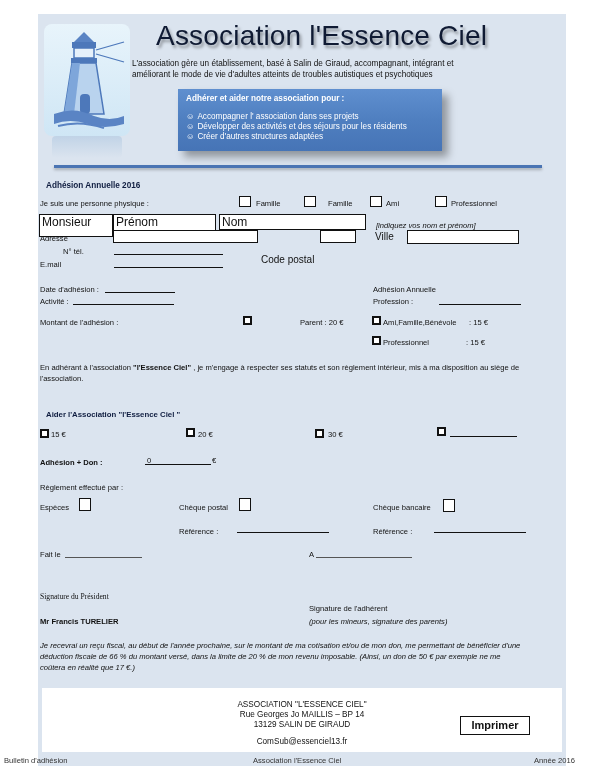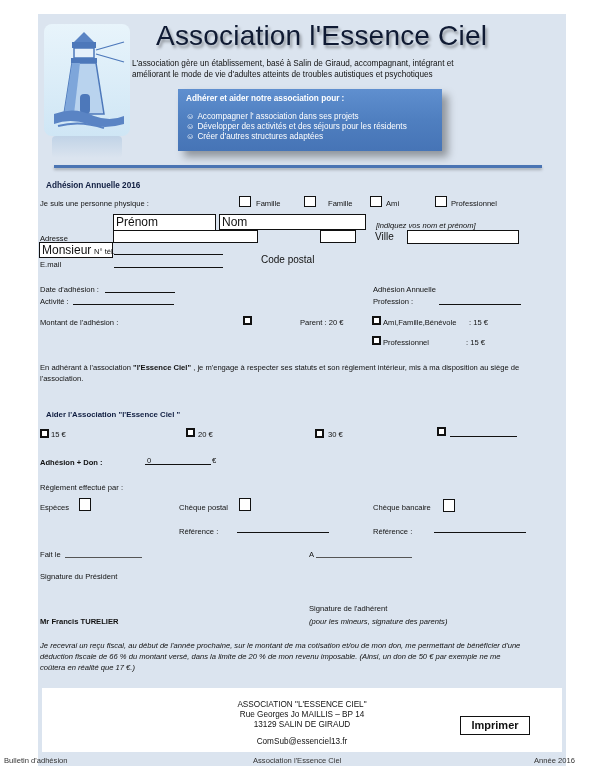--- a/index.html
+++ b/index.html
@@ -87,33 +87,33 @@
 
 <div class="cb" style="left:239px; top:196px;"></div>
 <div class="t" style="left:256px; top:199px;">Famille</div>
 <div class="cb" style="left:304px; top:196px;"></div>
 <div class="t" style="left:328px; top:199px;">Famille</div>
 <div class="cb" style="left:370px; top:196px;"></div>
 <div class="t" style="left:386px; top:199px;">Ami</div>
 <div class="cb" style="left:435px; top:196px;"></div>
 <div class="t" style="left:451px; top:199px;">Professionnel</div>
 
-<div class="field field-lg" style="left:39px; top:214px; width:74px; height:16px;margin-top:28px;">Monsieur</div>
+<div class="field field-lg" style="left:39px; top:214px; width:74px; height:23px;">Monsieur</div>
 <div class="field field-lg" style="left:113px; top:214px; width:103px; height:17px;">Prénom</div>
 <div class="field field-lg" style="left:219px; top:214px; width:147px; height:16px;">Nom</div>
 <div class="t i" style="left:376px; top:221px;">[indiquez vos nom et prénom]</div>
 
 <div class="t" style="left:40px; top:234px;">Adresse</div>
 <div class="field" style="left:113px; top:230px; width:145px; height:13px;"></div>
 <div class="t" style="left:261px; top:230px; font-size:10px;margin-top:24px;">Code postal</div>
 <div class="field" style="left:320px; top:230px; width:36px; height:13px;"></div>
 <div class="t" style="left:375px; top:231px; font-size:10px;">Ville</div>
 <div class="field" style="left:407px; top:230px; width:112px; height:14px;"></div>
 
-<div class="t" style="left:56px; top:247px;padding-left:38px;">N° tél.</div>
+<div class="t" style="left:25px; top:247px;padding-left:38px;">N° tél.</div>
 <div class="line" style="left:114px; top:254px; width:109px;"></div>
 <div class="t" style="left:40px; top:260px;">E.mail</div>
 <div class="line" style="left:114px; top:267px; width:109px;"></div>
 
 <div class="t" style="left:40px; top:285px;">Date d'adhésion :</div>
 <div class="line" style="left:105px; top:292px; width:70px;"></div>
 <div class="t" style="left:40px; top:297px;">Activité :</div>
 <div class="line" style="left:73px; top:304px; width:101px;"></div>
 
 <div class="t" style="left:373px; top:285px;">Adhésion Annuelle</div>
@@ -160,21 +160,21 @@
 <div class="t" style="left:179px; top:527px;">Référence :</div>
 <div class="line" style="left:237px; top:532px; width:92px;"></div>
 <div class="t" style="left:373px; top:527px;">Référence :</div>
 <div class="line" style="left:434px; top:532px; width:92px;"></div>
 
 <div class="t" style="left:40px; top:550px;">Fait le</div>
 <div class="line gray" style="left:65px; top:557px; width:77px;"></div>
 <div class="t" style="left:309px; top:550px;">A</div>
 <div class="line gray" style="left:316px; top:557px; width:96px;"></div>
 
-<div class="t" style="left:40px; top:572px;">Signature du Président</div>
+<div class="t" style="left:40px; top:592px;font-family:Liberation Serif, serif;">Signature du Président</div>
 <div class="t b" style="left:40px; top:617px;">Mr Francis TURELIER</div>
 <div class="t" style="left:309px; top:604px;">Signature de l'adhérent</div>
 <div class="t i" style="left:309px; top:617px;">(pour les mineurs, signature des parents)</div>
 
 <div class="t i" style="left:40px; top:641px;">Je recevrai un reçu fiscal, au début de l'année prochaine, sur le montant de ma cotisation et/ou de mon don, me permettant de bénéficier d'une</div>
 <div class="t i" style="left:40px; top:652px;">déduction fiscale de 66 % du montant versé, dans la limite de 20 % de mon revenu imposable. (Ainsi, un don de 50 € par exemple ne me</div>
 <div class="t i" style="left:40px; top:663px;">coûtera en réalité que 17 €.)</div>
 
 <div class="footer-box">
   <div class="addr" style="top:12px;">ASSOCIATION "L'ESSENCE CIEL"</div>

